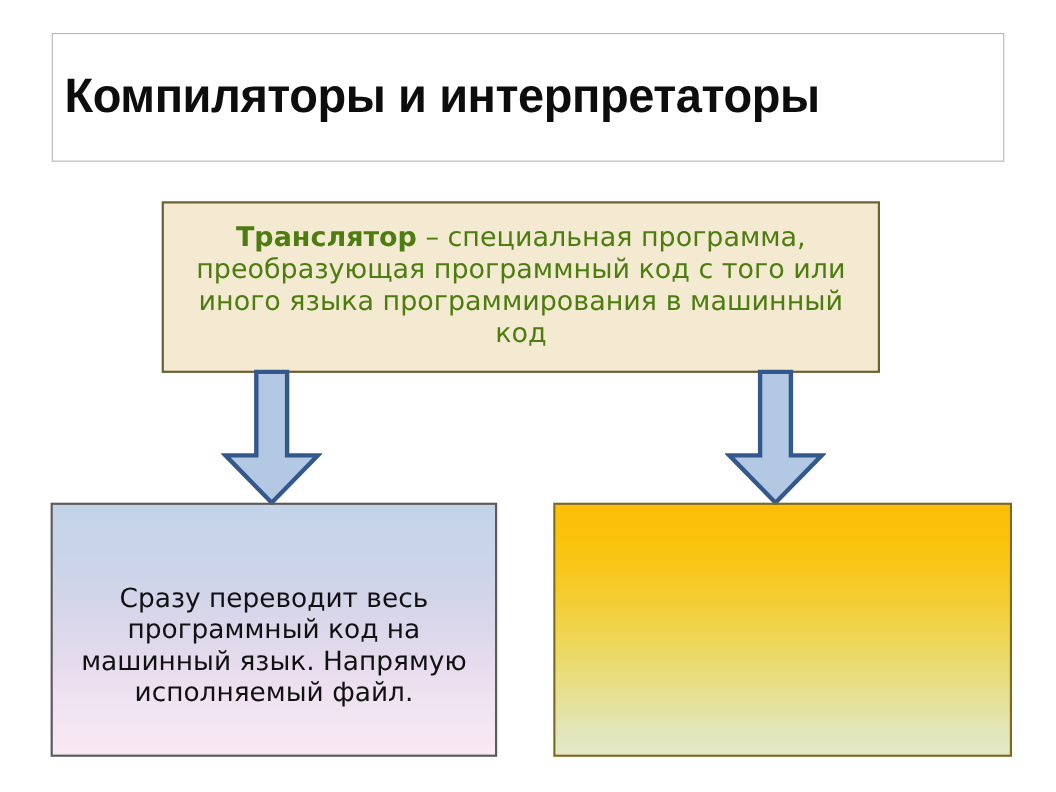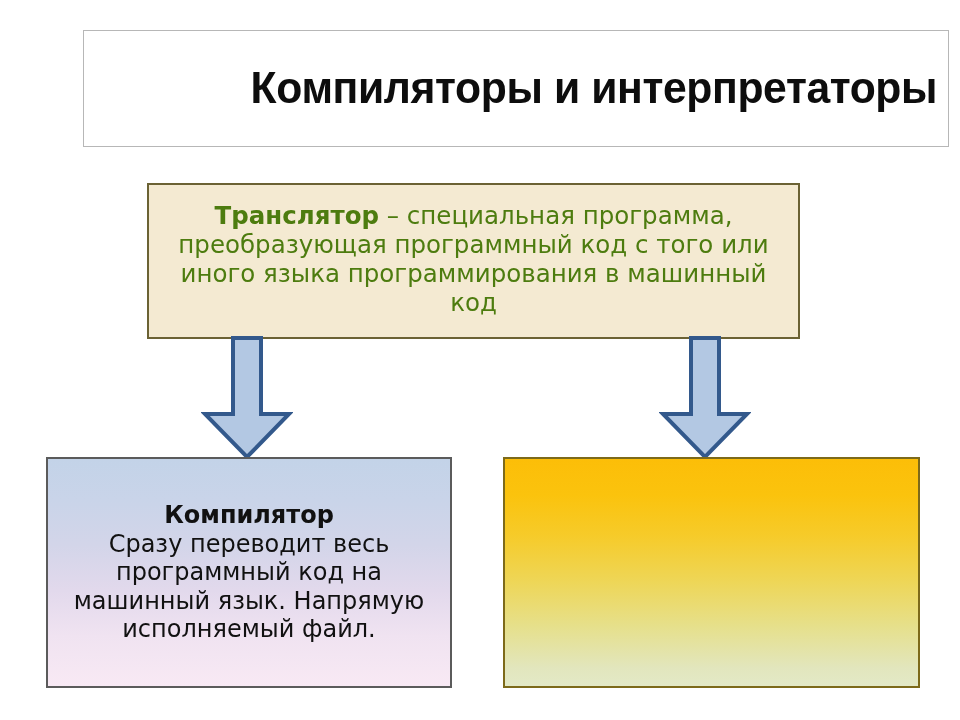--- a/index.html
+++ b/index.html
@@ -28,22 +28,21 @@
     position: absolute;
     left: 47px;
     top: 30px;
     width: 866px;
     height: 117px;
     box-sizing: border-box;
     border: 1px solid #b7b7b7;
     background: #ffffff;
     display: flex;
     align-items: center;
-    justify-content: flex-end;
-    margin-left: 36px;
+    justify-content: flex-start;
   }
   .title-text {
     font-family: "Liberation Sans", "DejaVu Sans", sans-serif;
     font-weight: bold;
     font-size: 44px;
     line-height: 1.05;
     color: #0d0d0d;
     letter-spacing: -0.4px;
     text-align: center;
     white-space: nowrap;
@@ -163,21 +162,21 @@
   </div>
 
   <div class="arrow arrow-right">
     <svg viewBox="0 0 92 124" preserveAspectRatio="none" aria-hidden="true">
       <polygon points="32,2 60,2 60,78 88,78 46,121 4,78 32,78" fill="#b3c8e3" stroke="#33598c" stroke-width="4" stroke-linejoin="miter"></polygon>
     </svg>
   </div>
 
   <div class="result-box box-compiler">
     <div class="result-text">
-      <b>Компилятор</b><br>
+      <br>
       <span>Сразу переводит весь программный код на машинный язык. Напрямую исполняемый файл.</span>
     </div>
   </div>
 
   <div class="result-box box-interpreter">
     <div class="result-text">
       <br>
     </div>
   </div>
 

